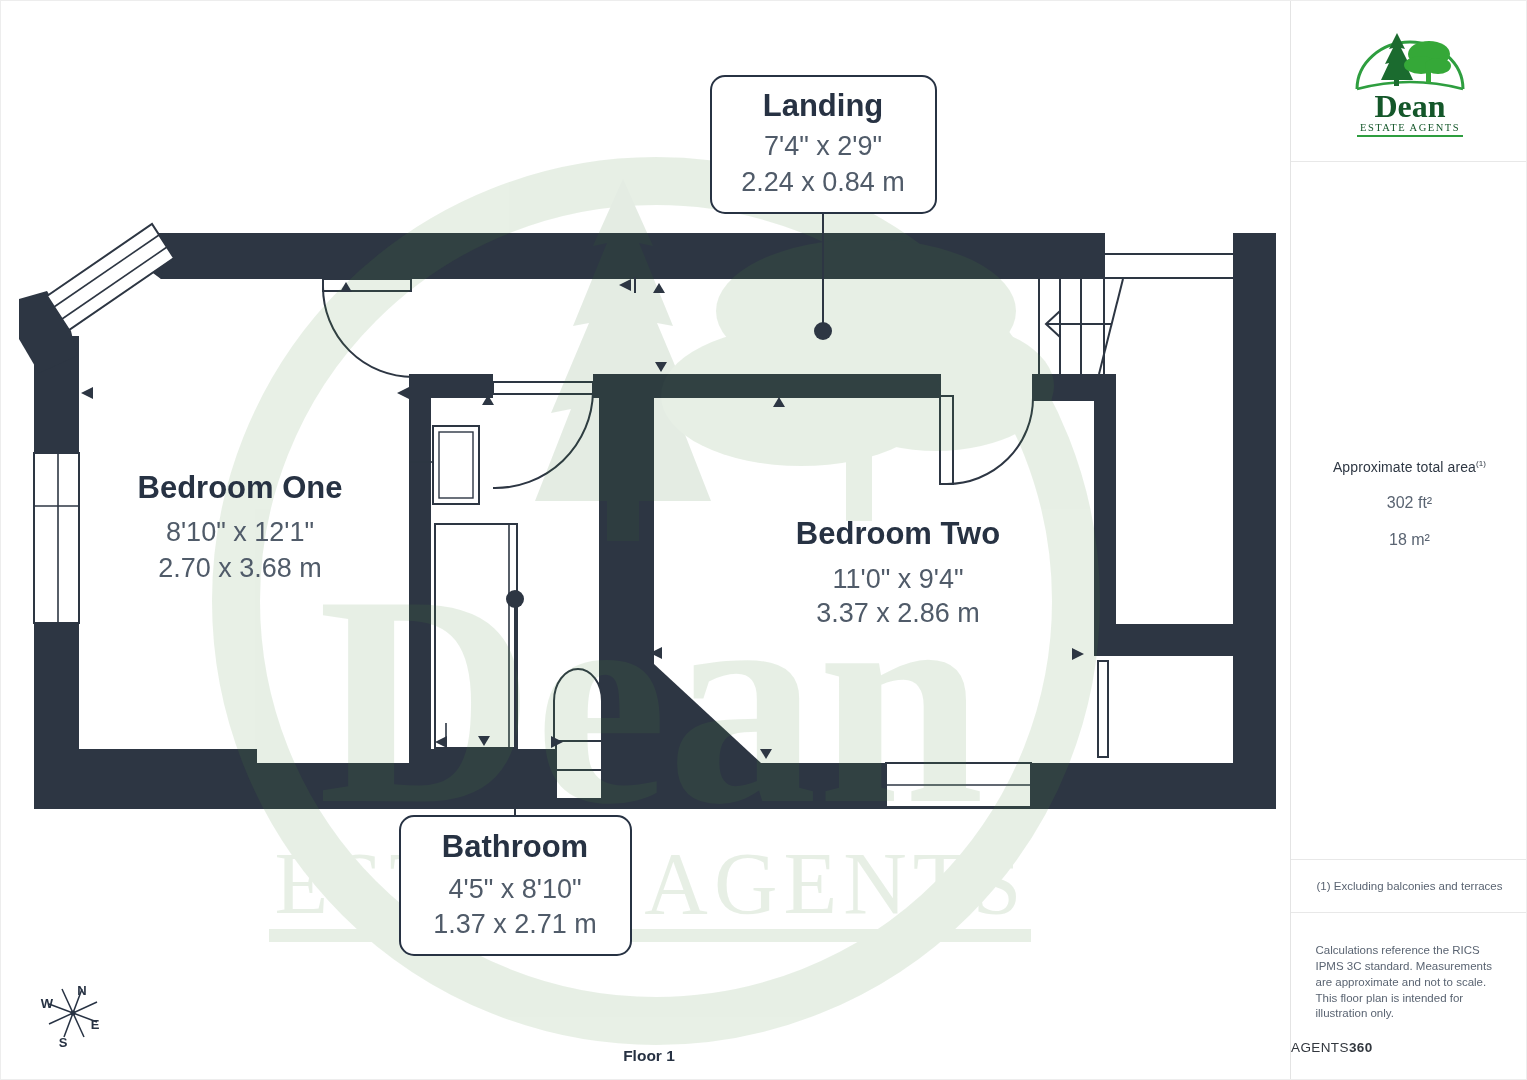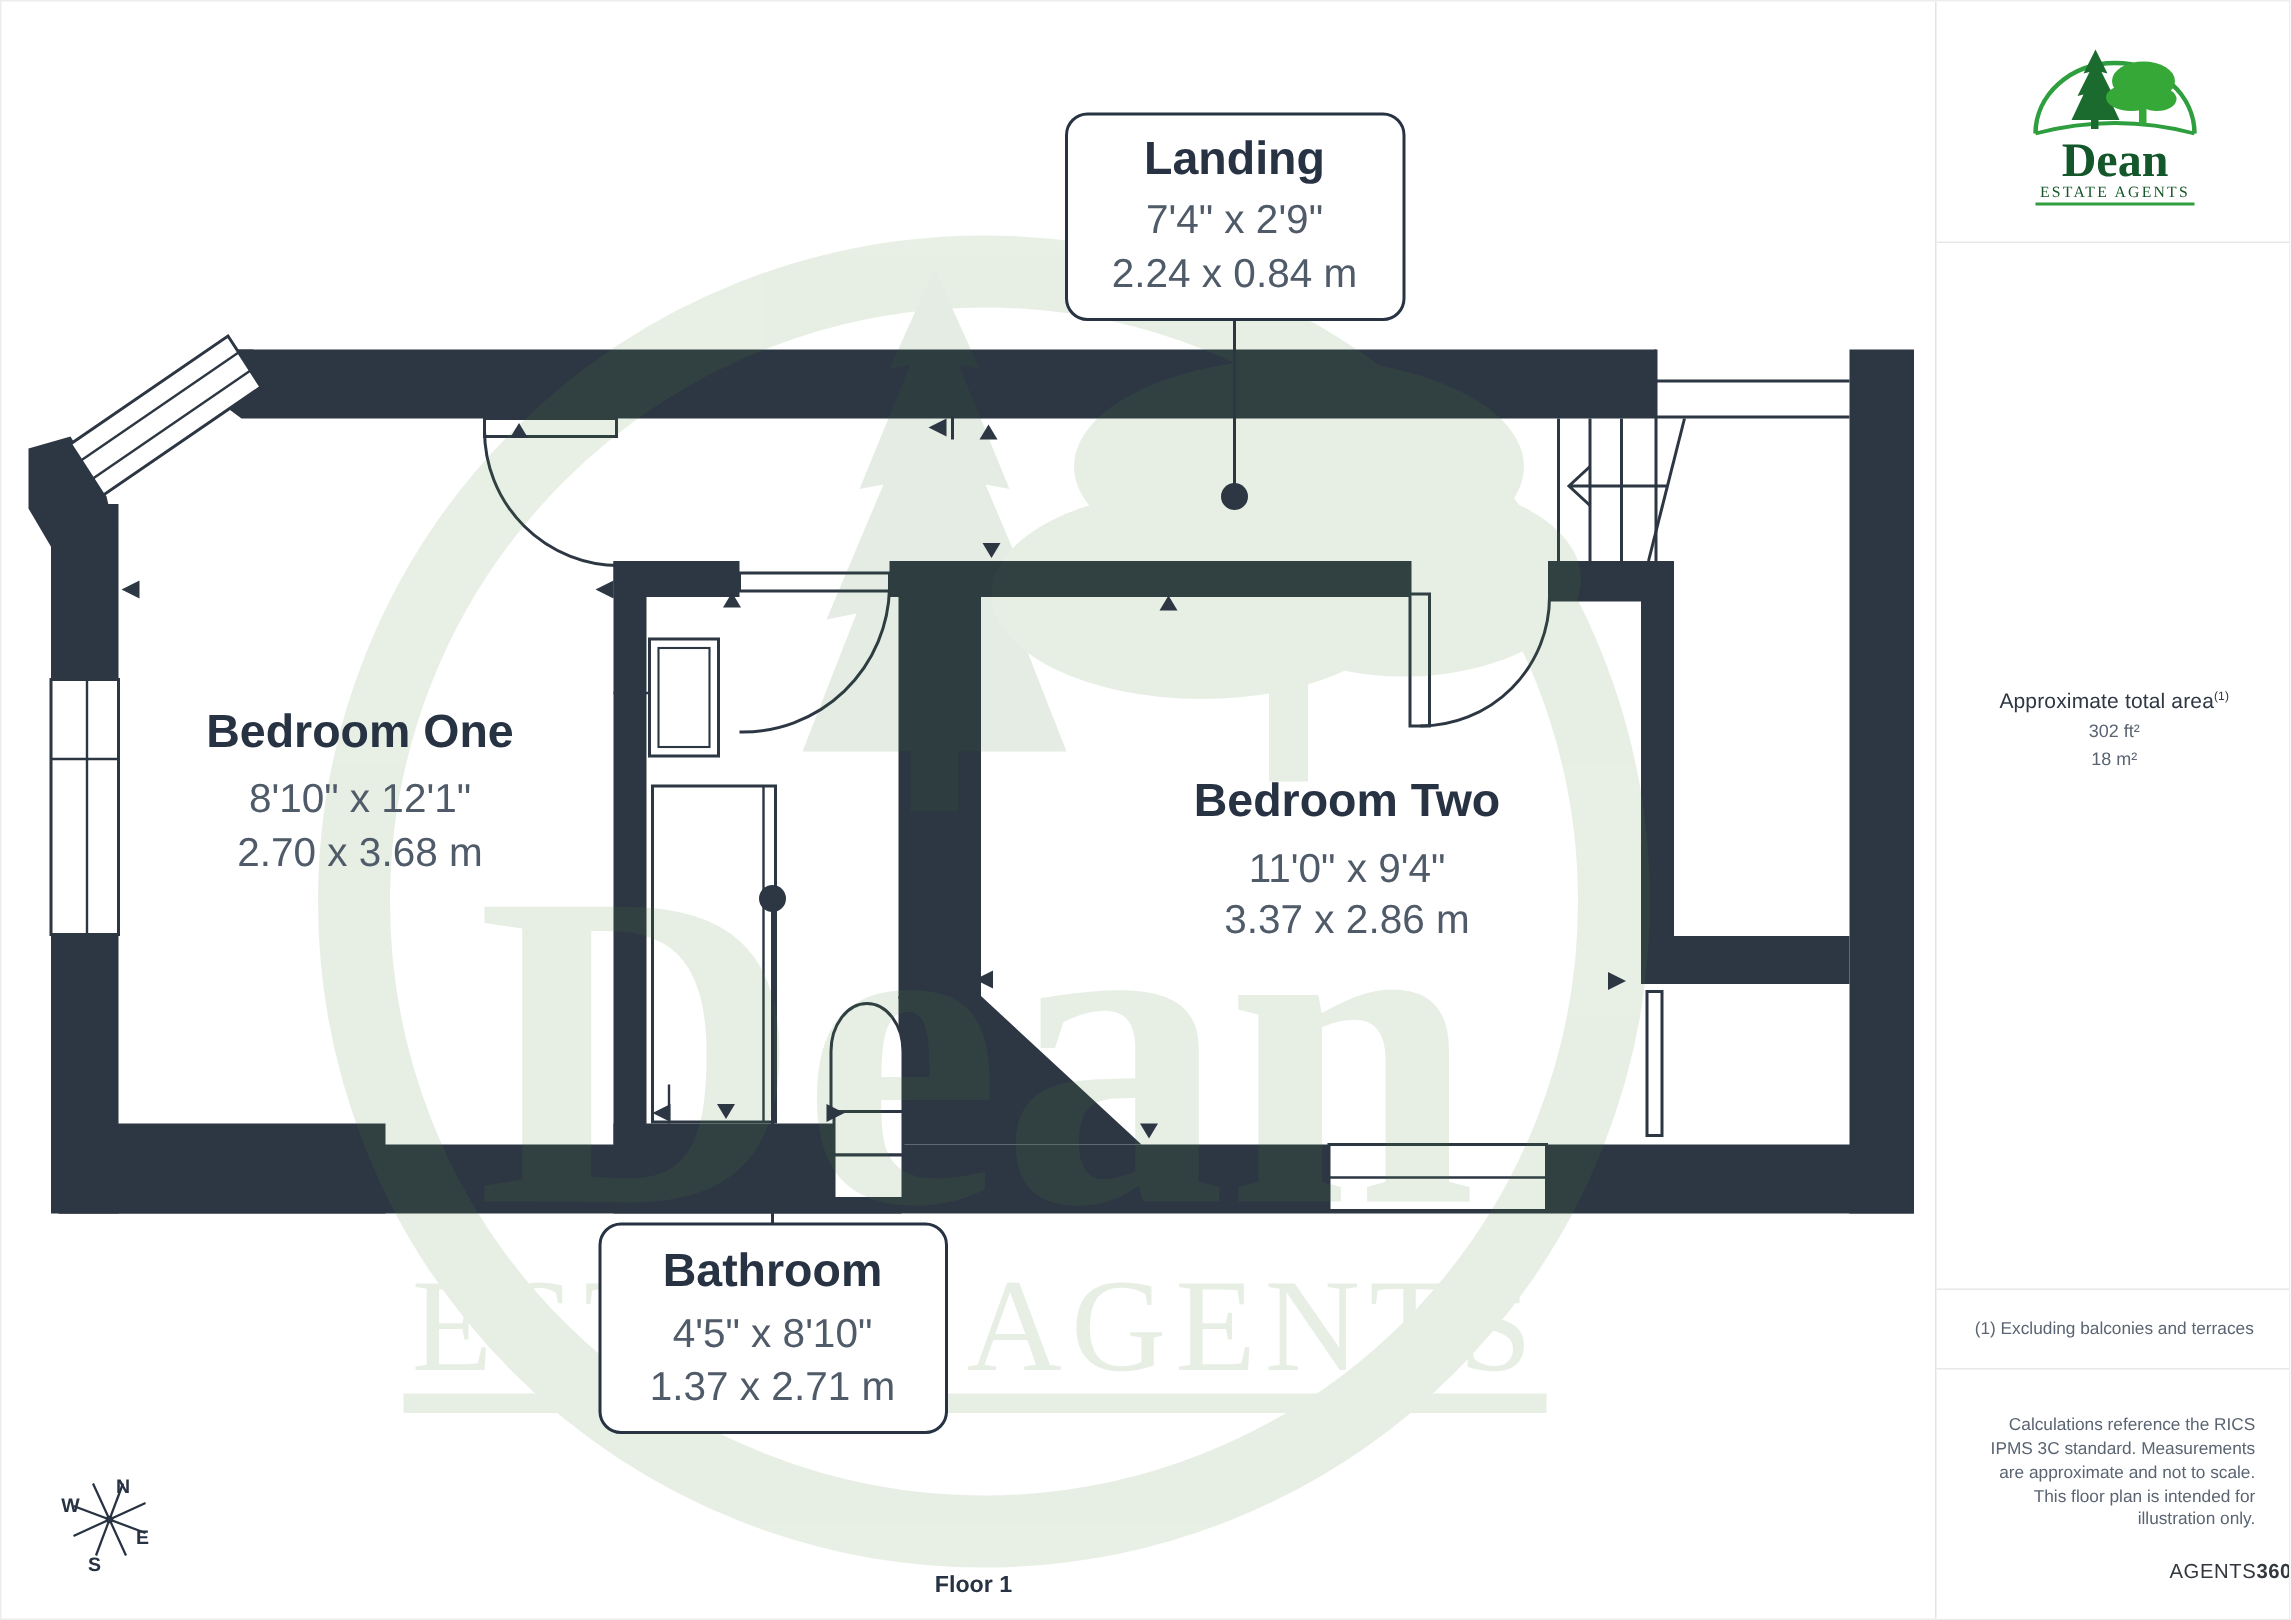--- a/index.html
+++ b/index.html
@@ -13,28 +13,28 @@
     position:absolute;left:1289px;top:0;width:238px;height:1080px;
     background:#ffffff;border-left:1px solid #e4e4e4;box-sizing:border-box;
   }
   .logo-section{
     position:absolute;top:0;left:0;width:100%;height:160px;
     border-bottom:1px solid #e8e8e8;display:flex;align-items:center;justify-content:center;
   }
   .area-block{position:absolute;top:458px;left:0;width:100%;text-align:center;color:#2e3743;}
   .area-title{font-size:14px;font-weight:normal;letter-spacing:.1px;}
   .area-title sup{font-size:8px;}
-  .area-value{font-size:12px;color:#5a6472;margin-top:5px;}
+  .area-value{font-size:16px;color:#5a6472;margin-top:19px;}
   .footnote-block{
     position:absolute;top:858px;left:0;width:100%;height:54px;box-sizing:border-box;
     border-top:1px solid #e8e8e8;border-bottom:1px solid #e8e8e8;
     display:flex;align-items:center;justify-content:center;
     font-size:11.5px;color:#5a6472;
   }
-  .disclaimer-block{position:absolute;top:916px;left:0;width:100%;text-align:right;}
+  .disclaimer-block{position:absolute;top:916px;left:0;width:100%;text-align:left;}
   .disclaimer-text{
     width:188px;margin:26px auto 0;font-size:11.5px;line-height:1.38;color:#5a6472;
   }
   .brand-line{margin-top:18px;font-size:13.5px;color:#33383f;letter-spacing:.4px;}
   .brand-line .b360{font-weight:bold;}
   svg text{font-family:"Liberation Sans", sans-serif;}
   svg .serif{font-family:"Liberation Serif", serif;}
 </style>
 </head>
 <body>

